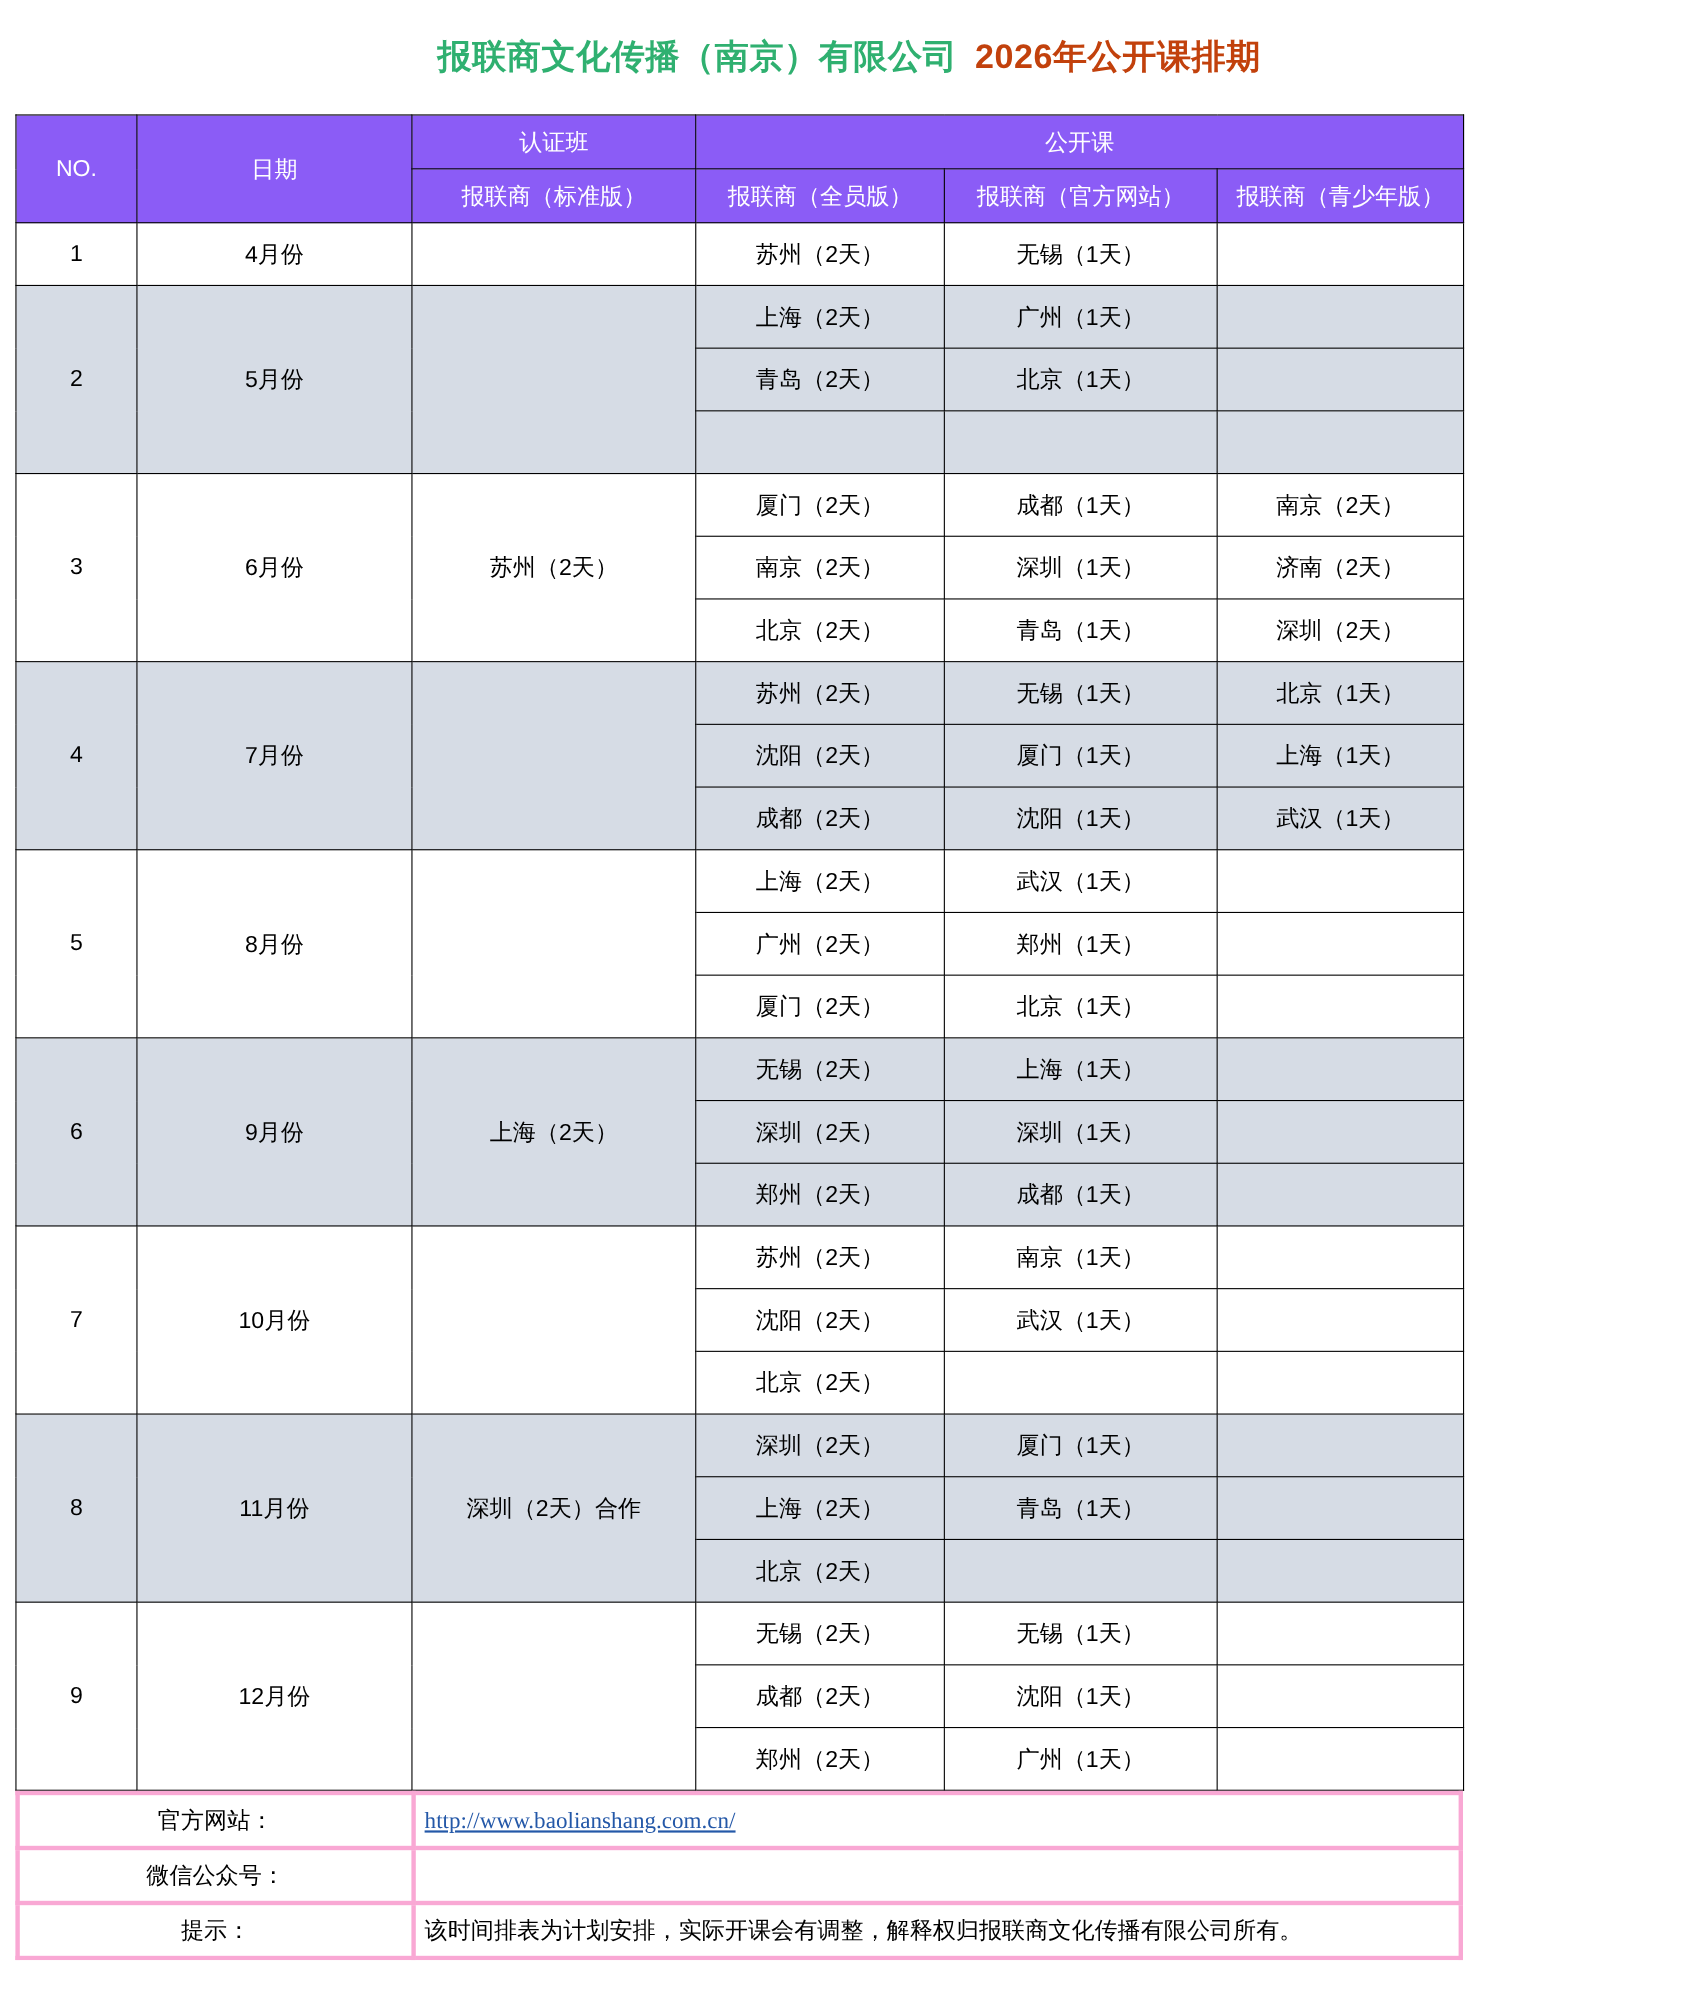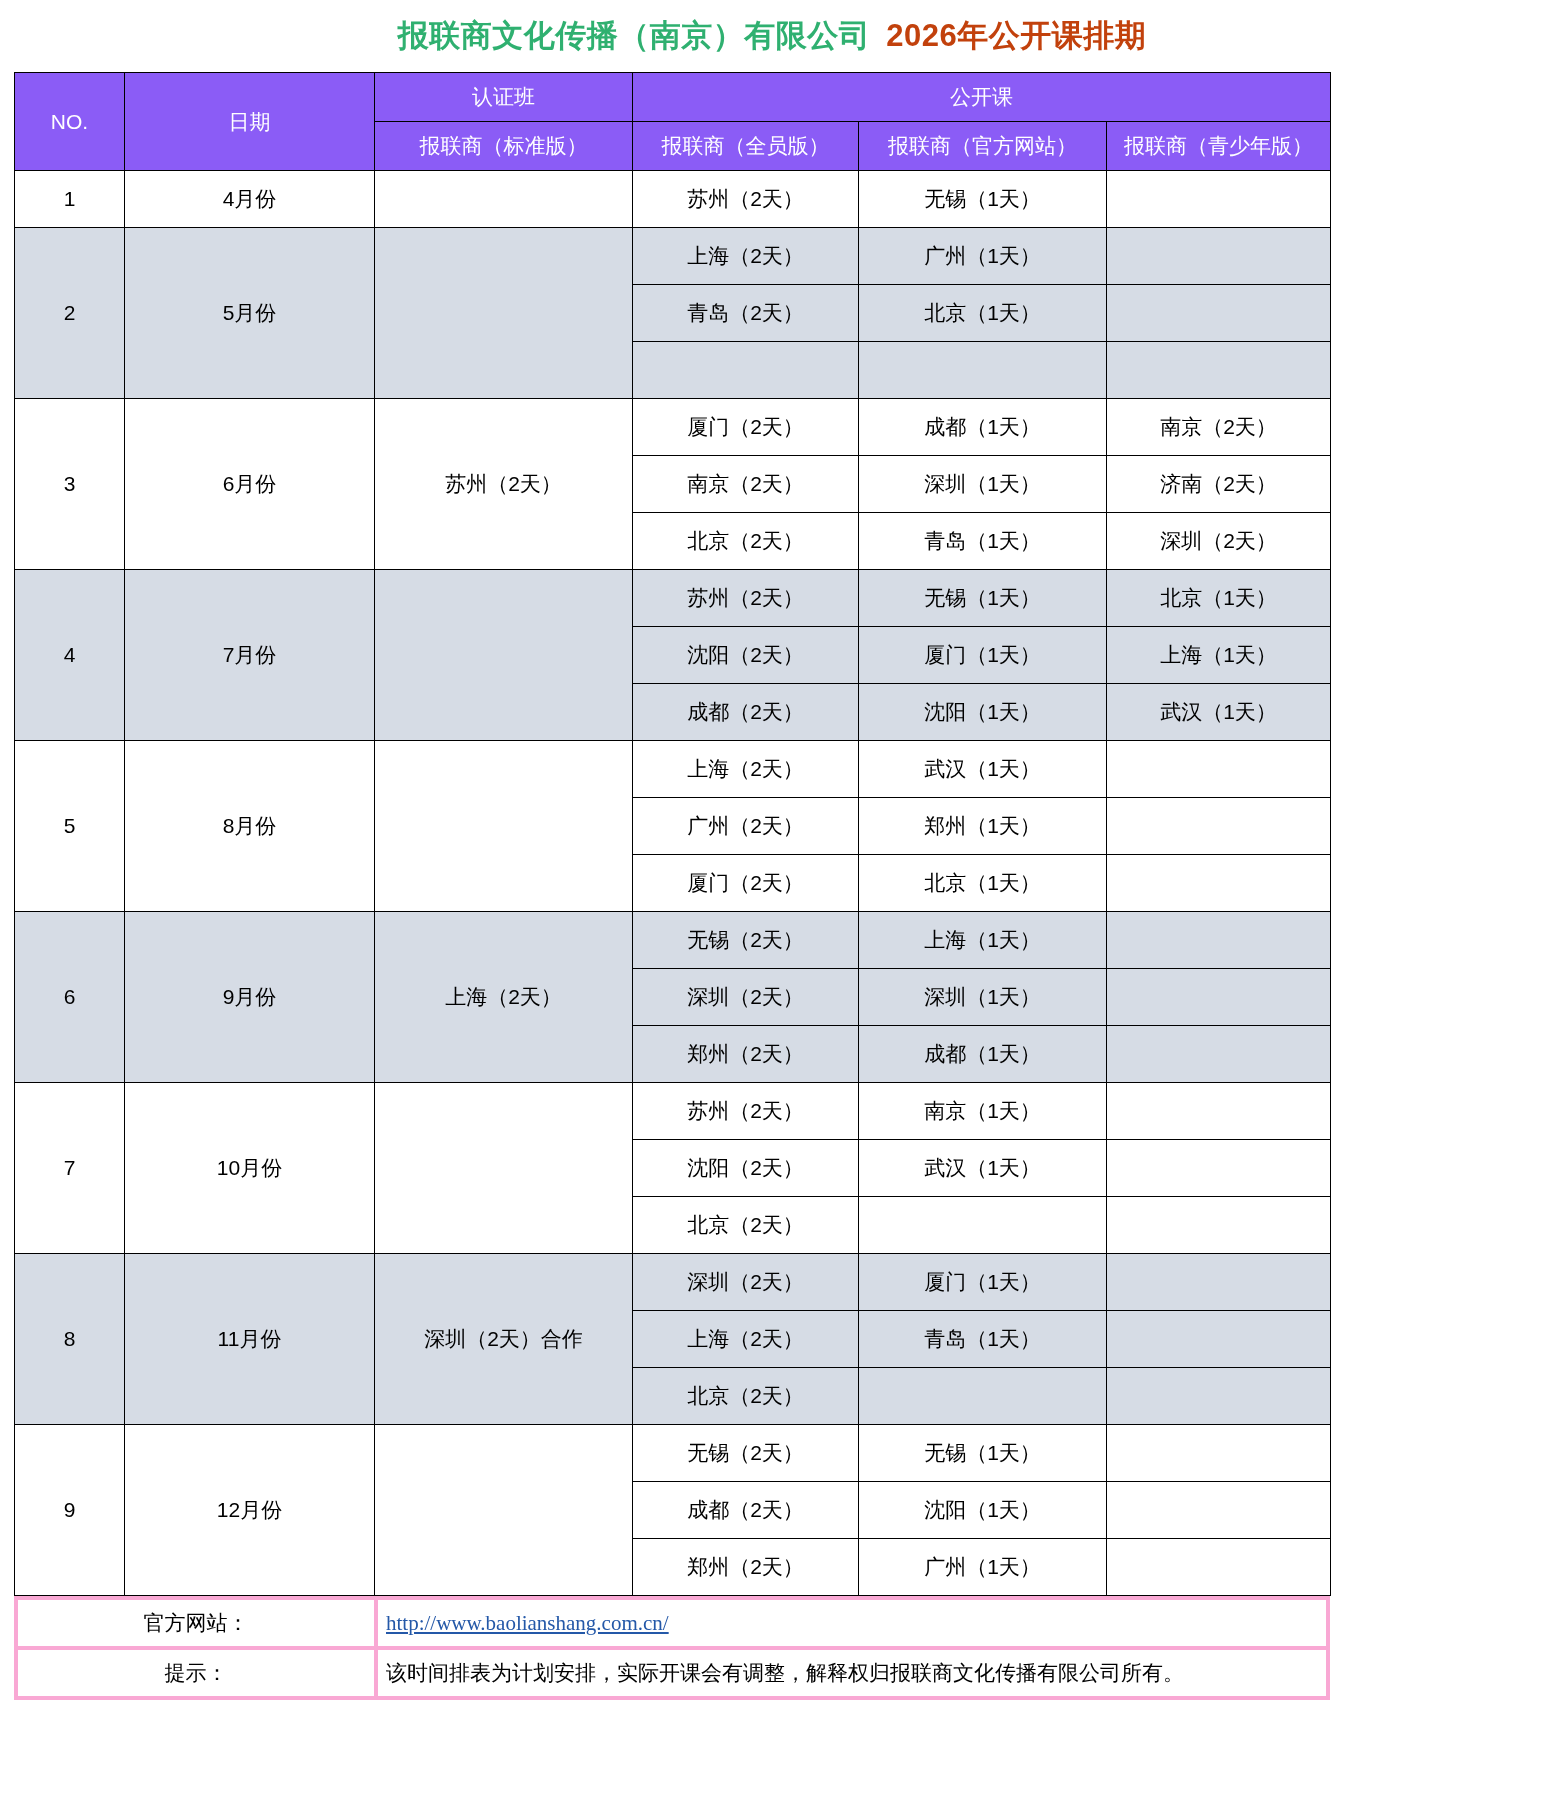--- a/index.html
+++ b/index.html
@@ -11,21 +11,21 @@
     width: 1544px;
     font-family: "Liberation Sans", sans-serif;
     color: #000000;
   }
   .page {
     width: 1544px;
     box-sizing: border-box;
     padding: 0;
   }
   .title-bar {
-    height: 72px;
+    height: 104px;
     display: flex;
     align-items: center;
     justify-content: center;
     gap: 0px;
   }
   .title-green {
     color: #2fb070;
     font-size: 31px;
     font-weight: bold;
     letter-spacing: 0.5px;
@@ -308,19 +308,23 @@
         <col>
       </colgroup>
     <tbody>
       <tr>
         <td class="footer-label">官方网站：</td>
         <td class="footer-value">
           <span class="link">http://www.baolianshang.com.cn/</span>
         </td>
       </tr>
       <tr>
+        <td class="footer-label">微信公众号：</td>
+        <td class="footer-value"></td>
+      </tr>
+      <tr>
         <td class="footer-label">提示：</td>
         <td class="footer-note">该时间排表为计划安排，实际开课会有调整，解释权归报联商文化传播有限公司所有。</td>
       </tr>
     </tbody>
   </table>
 
 </div>
 
 </body></html>

